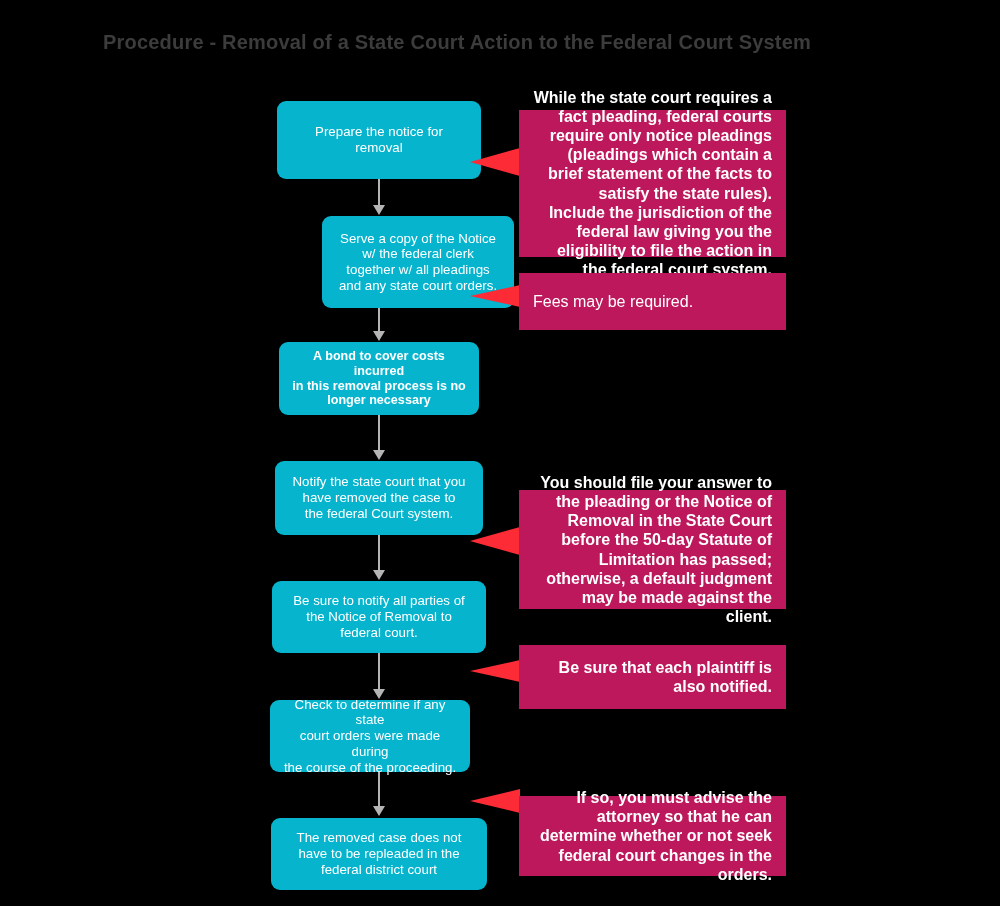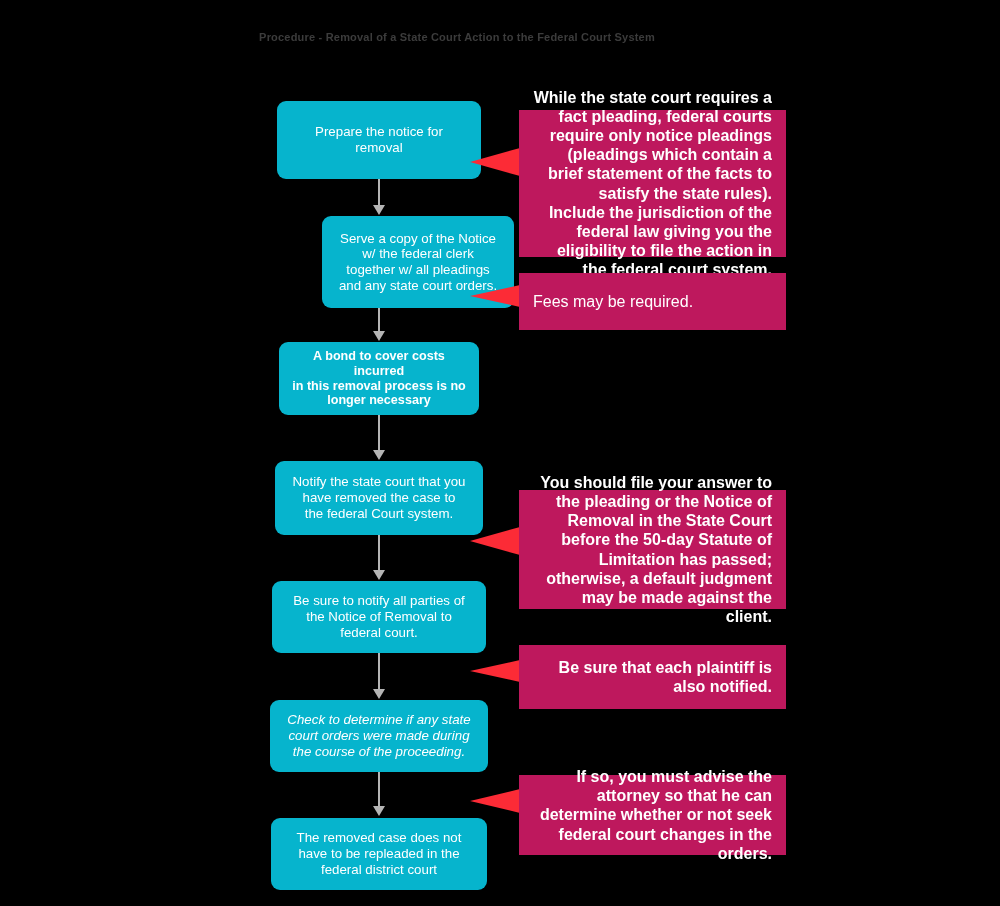--- a/index.html
+++ b/index.html
@@ -15,21 +15,21 @@
     overflow: hidden;
     font-family: "Liberation Sans", sans-serif;
   }
   #title {
     position: absolute;
     left: 0;
     top: 31px;
     width: 914px;
     text-align: center;
     color: #3c3c3c;
-    font-size: 11px;
+    font-size: 20px;
     font-weight: bold;
     letter-spacing: 0.2px;
     white-space: nowrap;
   }
   
   .node {
     position: absolute;
     background: #06b4cd;
     border-radius: 9px;
     color: #ffffff;
@@ -100,21 +100,21 @@
 longer necessary</div>
 
   <div class="node" style="left:275px; top:461px; width:208px; height:74px; white-space:pre-line;">Notify the state court that you
 have removed the case to
 the federal Court system.</div>
 
   <div class="node" style="left:272px; top:581px; width:214px; height:72px; white-space:pre-line;">Be sure to notify all parties of
 the Notice of Removal to
 federal court.</div>
 
-  <div class="node" style="left:270px; top:700px; width:218px; height:72px; white-space:pre-line;font-style:italic;">Check to determine if any state
+  <div class="node" style="left:270px; top:700px; width:200px; height:72px; white-space:pre-line;">Check to determine if any state
 court orders were made during
 the course of the proceeding.</div>
 
   <div class="node" style="left:271px; top:818px; width:216px; height:72px; white-space:pre-line;">The removed case does not
 have to be repleaded in the
 federal district court</div>
 
   <div class="conn" style="left:378px; top:179px; height:28px;"></div>
   <div class="arrowhead" style="left:373px; top:205px;"></div>
 
@@ -140,15 +140,15 @@
   <div class="tail" style="left:470px; top:285px; border-width:11px 50px 11px 0;"></div>
   <div class="callout" style="left:519px; top:273px; width:267px; height:57px;">Fees may be required.</div>
 
   <div class="tail" style="left:470px; top:527px; border-width:14px 50px 14px 0;"></div>
   <div class="callout bold" style="left:519px; top:490px; width:267px; height:119px;">You should file your answer to the pleading or the Notice of Removal in the State Court before the 50-day Statute of Limitation has passed; otherwise, a default judgment may be made against the client.</div>
 
   <div class="tail" style="left:470px; top:660px; border-width:11px 50px 11px 0;"></div>
   <div class="callout bold" style="left:519px; top:645px; width:267px; height:64px;">Be sure that each plaintiff is also notified.</div>
 
   <div class="tail" style="left:470px; top:789px; border-width:12px 50px 12px 0;"></div>
-  <div class="callout bold" style="left:519px; top:775px; width:267px; height:80px;">If so, you must advise the attorney so that he can determine whether or not seek federal court changes in the orders.</div>
+  <div class="callout bold" style="left:519px; top:796px; width:267px; height:80px;">If so, you must advise the attorney so that he can determine whether or not seek federal court changes in the orders.</div>
 
 </div>
 
 </body></html>

